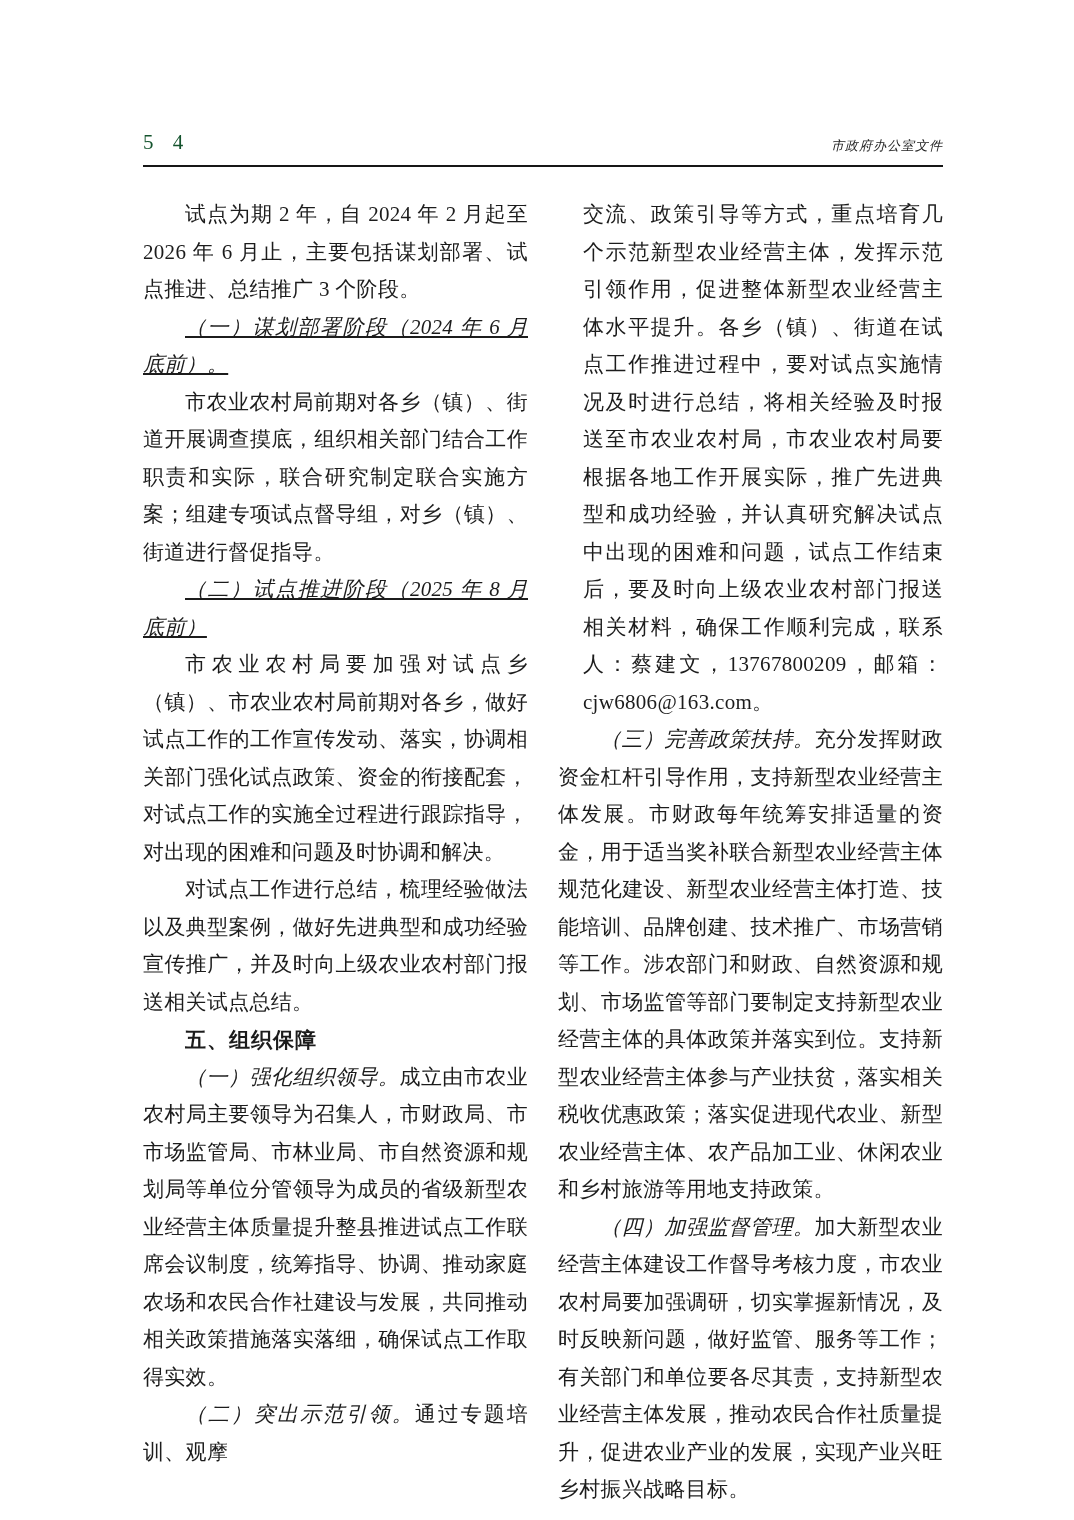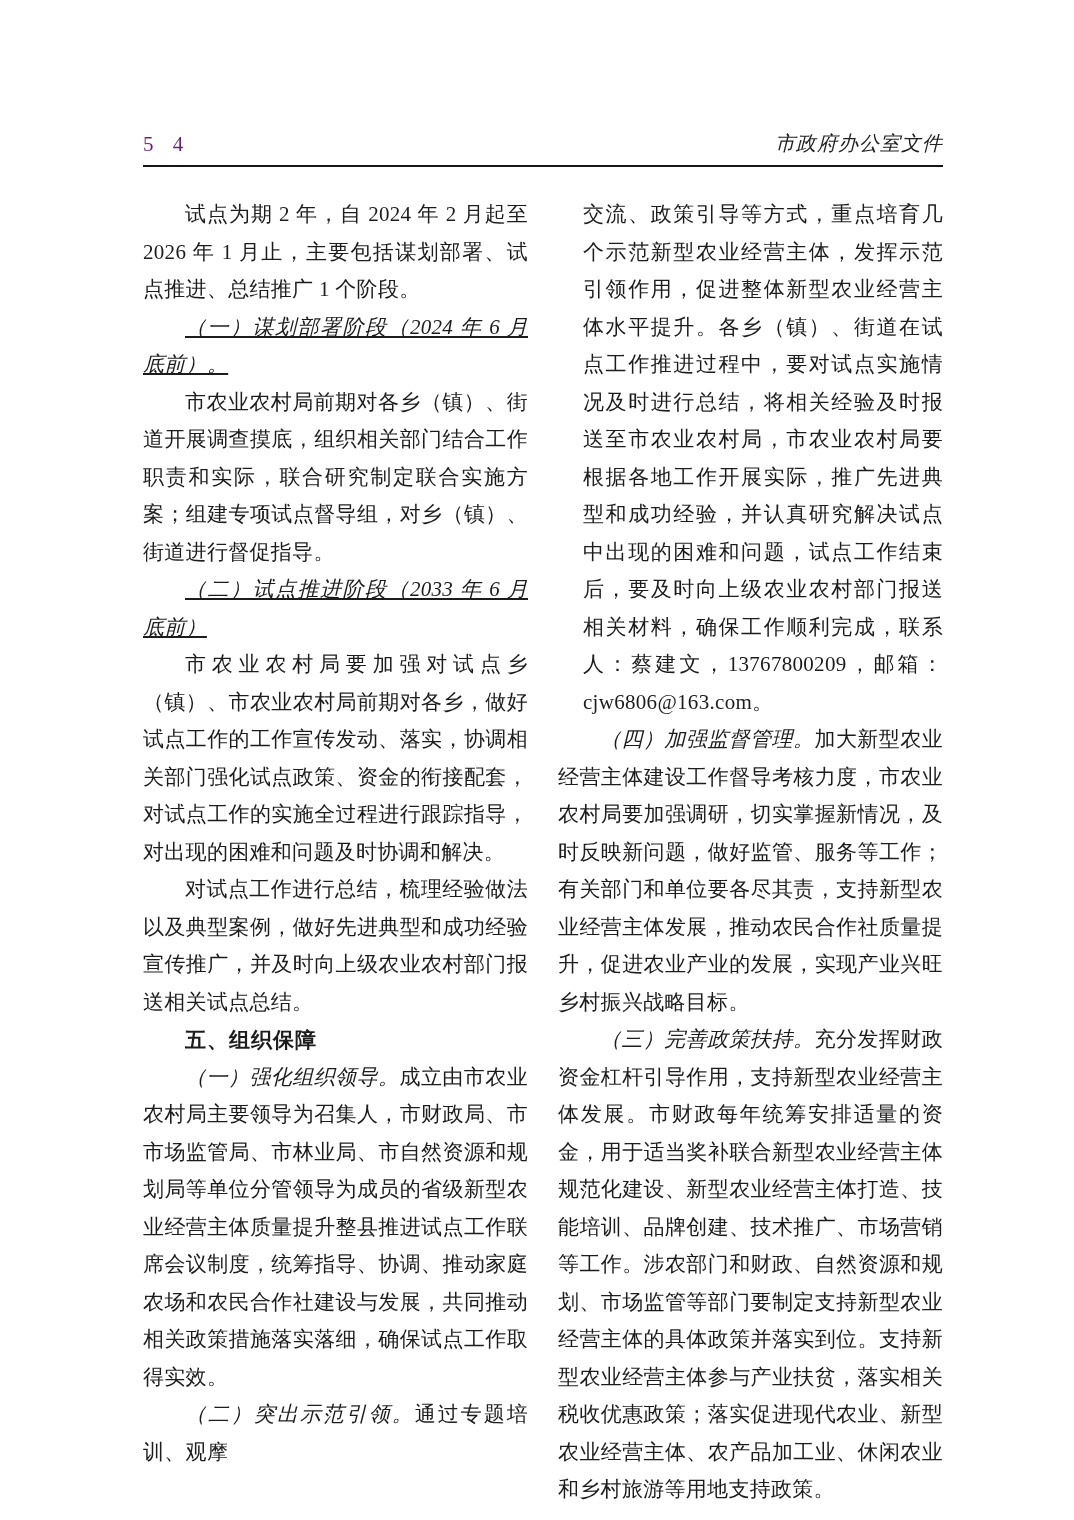--- a/index.html
+++ b/index.html
@@ -24,25 +24,25 @@
     left: 143px;
     top: 130px;
     width: 800px;
     display: flex;
     justify-content: space-between;
     align-items: flex-end;
   }
   .page-num {
     font-size: 21px;
     letter-spacing: 7px;
-    color: #701a75;
+    color: #14532d;
     font-family: Liberation Serif, serif;
   }
   .header-title {
-    font-size: 20px;
+    font-size: 13px;
     font-style: italic;
     letter-spacing: 1px;
     color: #222;
   }
   .header-rule {
     position: absolute;
     left: 143px;
     top: 165px;
     width: 800px;
     border-top: 2px solid #161616;
@@ -83,31 +83,31 @@
 
   <div class="header">
     <span class="page-num">5 4</span>
     <span class="header-title">市政府办公室文件</span>
   </div>
   <div class="header-rule"></div>
 
   <div class="content">
 
     <div class="column">
-      <p class="p-body">试点为期 2 年，自 2024 年 2 月起至 2026 年 1 月止，主要包括谋划部署、试点推进、总结推广 1 个阶段。</p>
+      <p class="p-body">试点为期 2 年，自 2024 年 2 月起至 2026 年 6 月止，主要包括谋划部署、试点推进、总结推广 3 个阶段。</p>
       <p class="p-stage">（一）谋划部署阶段（2024 年 6 月底前）。</p>
       <p class="p-body">市农业农村局前期对各乡（镇）、街道开展调查摸底，组织相关部门结合工作职责和实际，联合研究制定联合实施方案；组建专项试点督导组，对乡（镇）、街道进行督促指导。</p>
-      <p class="p-stage">（二）试点推进阶段（2033 年 6 月底前）</p>
+      <p class="p-stage">（二）试点推进阶段（2025 年 8 月底前）</p>
       <p class="p-body">市农业农村局要加强对试点乡（镇）、市农业农村局前期对各乡，做好试点工作的工作宣传发动、落实，协调相关部门强化试点政策、资金的衔接配套，对试点工作的实施全过程进行跟踪指导，对出现的困难和问题及时协调和解决。</p>
       <p class="p-body">对试点工作进行总结，梳理经验做法以及典型案例，做好先进典型和成功经验宣传推广，并及时向上级农业农村部门报送相关试点总结。</p>
       <p class="p-bold">五、组织保障</p>
       <p class="p-body"><span class="lead">（一）强化组织领导。</span><span>成立由市农业农村局主要领导为召集人，市财政局、市市场监管局、市林业局、市自然资源和规划局等单位分管领导为成员的省级新型农业经营主体质量提升整县推进试点工作联席会议制度，统筹指导、协调、推动家庭农场和农民合作社建设与发展，共同推动相关政策措施落实落细，确保试点工作取得实效。</span></p>
       <p class="p-body"><span class="lead">（二）突出示范引领。</span><span>通过专题培训、观摩</span></p>
     </div>
 
     <div class="column">
       <p class="p-cont">交流、政策引导等方式，重点培育几个示范新型农业经营主体，发挥示范引领作用，促进整体新型农业经营主体水平提升。各乡（镇）、街道在试点工作推进过程中，要对试点实施情况及时进行总结，将相关经验及时报送至市农业农村局，市农业农村局要根据各地工作开展实际，推广先进典型和成功经验，并认真研究解决试点中出现的困难和问题，试点工作结束后，要及时向上级农业农村部门报送相关材料，确保工作顺利完成，联系人：蔡建文，13767800209，邮箱：cjw6806@163.com。</p>
+      <p class="p-body"><span class="lead">（三）完善政策扶持。</span><span>充分发挥财政资金杠杆引导作用，支持新型农业经营主体发展。市财政每年统筹安排适量的资金，用于适当奖补联合新型农业经营主体规范化建设、新型农业经营主体打造、技能培训、品牌创建、技术推广、市场营销等工作。涉农部门和财政、自然资源和规划、市场监管等部门要制定支持新型农业经营主体的具体政策并落实到位。支持新型农业经营主体参与产业扶贫，落实相关税收优惠政策；落实促进现代农业、新型农业经营主体、农产品加工业、休闲农业和乡村旅游等用地支持政策。</span></p>
       <p class="p-body"><span class="lead">（四）加强监督管理。</span><span>加大新型农业经营主体建设工作督导考核力度，市农业农村局要加强调研，切实掌握新情况，及时反映新问题，做好监管、服务等工作；有关部门和单位要各尽其责，支持新型农业经营主体发展，推动农民合作社质量提升，促进农业产业的发展，实现产业兴旺乡村振兴战略目标。</span></p>
-      <p class="p-body"><span class="lead">（三）完善政策扶持。</span><span>充分发挥财政资金杠杆引导作用，支持新型农业经营主体发展。市财政每年统筹安排适量的资金，用于适当奖补联合新型农业经营主体规范化建设、新型农业经营主体打造、技能培训、品牌创建、技术推广、市场营销等工作。涉农部门和财政、自然资源和规划、市场监管等部门要制定支持新型农业经营主体的具体政策并落实到位。支持新型农业经营主体参与产业扶贫，落实相关税收优惠政策；落实促进现代农业、新型农业经营主体、农产品加工业、休闲农业和乡村旅游等用地支持政策。</span></p>
     </div>
 
   </div>
 </div>
 
 </body></html>

